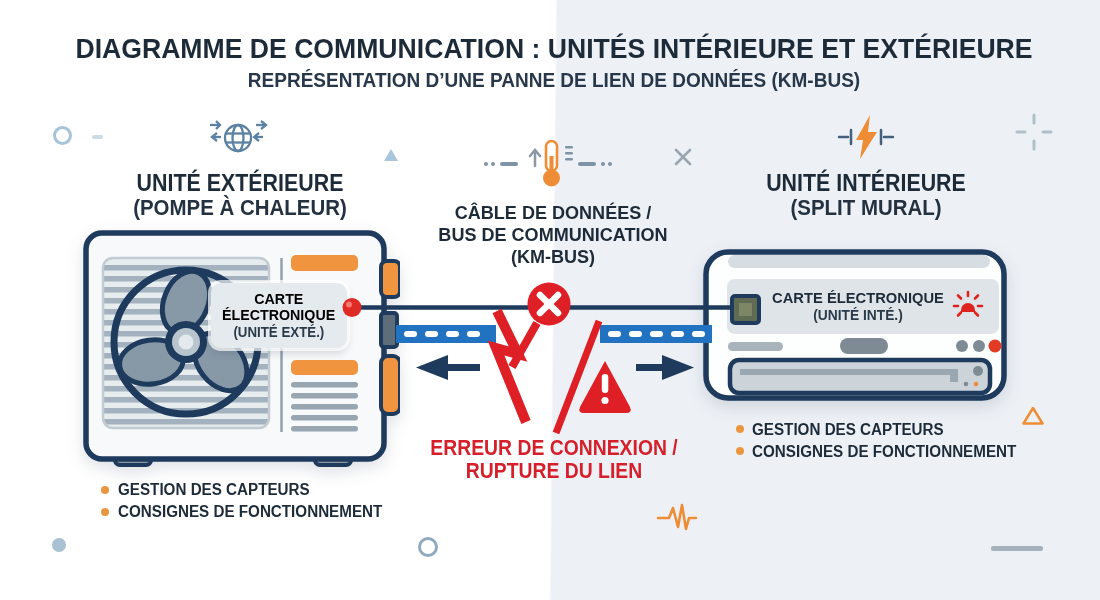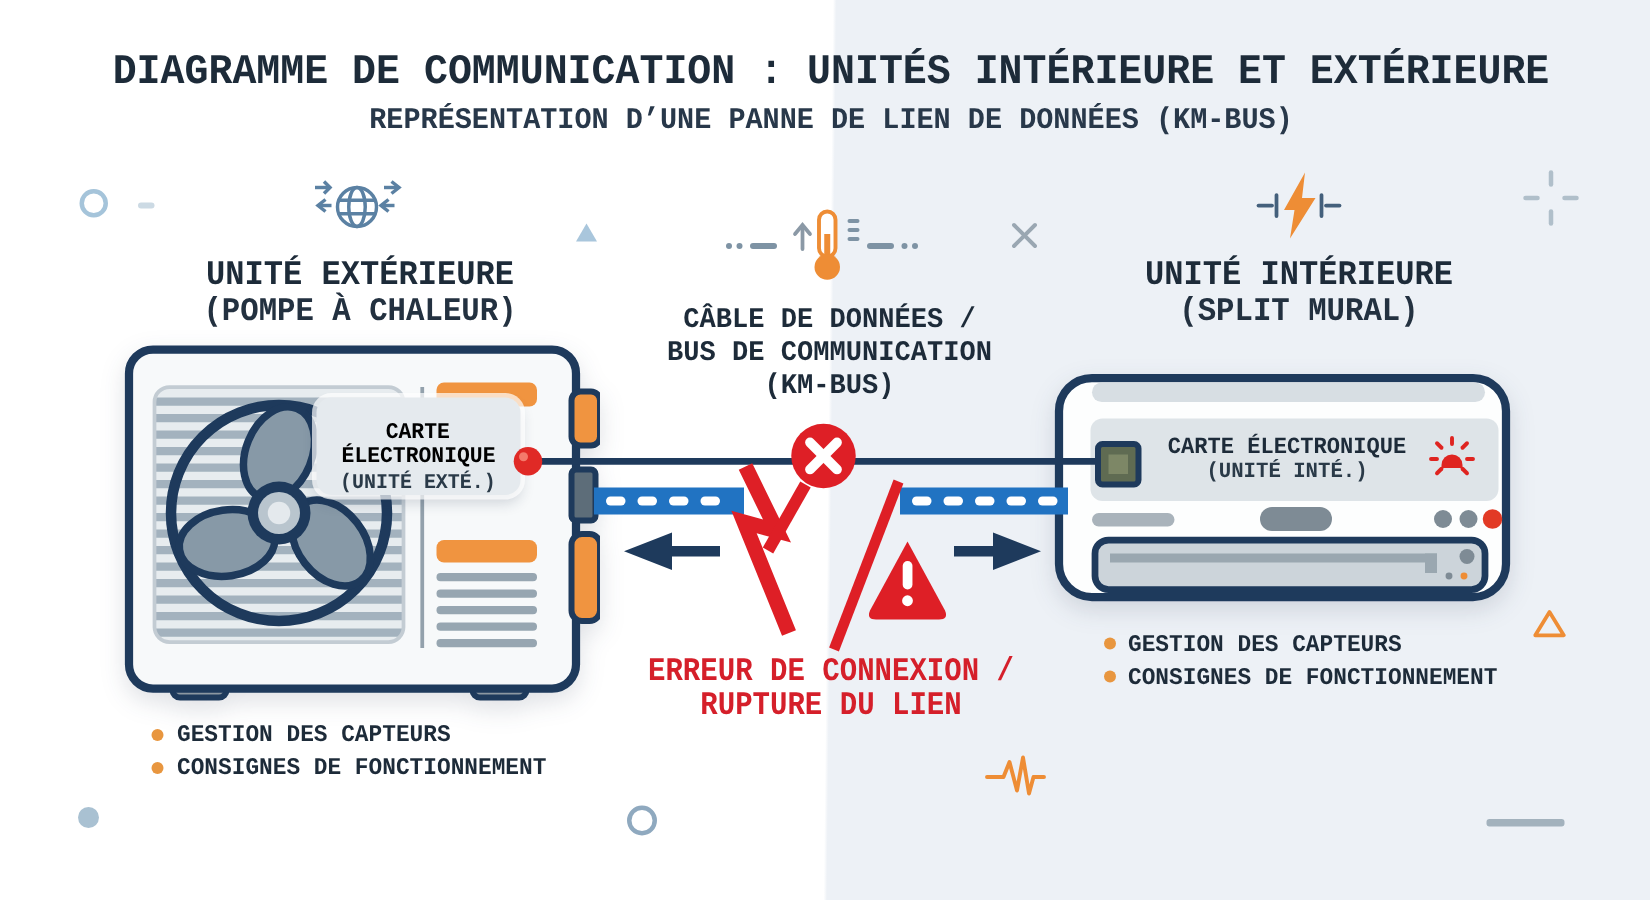--- a/index.html
+++ b/index.html
@@ -1,33 +1,33 @@
 <!DOCTYPE html>
 <html><head>
 <meta charset="utf-8">
 <style>
   html,body{margin:0;padding:0;}
   #canvas{
     position:relative;width:1100px;height:600px;overflow:hidden;
-    font-family:Liberation Mono, monospace;
+    font-family:Liberation Sans, sans-serif;
     background:linear-gradient(90.6deg,#ffffff 0,#ffffff 50.2%,#edf1f6 50.4%,#edf1f6 100%);
   }
   .abs{position:absolute;}
   .txt{position:absolute;white-space:nowrap;color:#1d2b39;}
   .ctr{transform:translateX(-50%) scaleX(.93);transform-origin:50% 50%;}
   .ctr95{transform:translateX(-50%) scaleX(.95);transform-origin:50% 50%;}
   .ctr88{transform:translateX(-50%) scaleX(.88);transform-origin:50% 50%;}
   .lft{transform:scaleX(.95);transform-origin:0 50%;}
   .b700{font-weight:700;} .b600{font-weight:600;}
   .red{color:#d51f2a;}
   .label-box{
-    position:absolute;left:211px;top:265px;width:136px;height:65px;
+    position:absolute;left:211px;top:283px;width:136px;height:65px;
     background:#e5eaee;border-radius:10px;
     box-shadow:0 0 0 3px rgba(255,255,255,.7),0 5px 9px rgba(30,45,70,.18);
-    display:flex;flex-direction:column;align-items:center;justify-content:flex-end;
+    display:flex;flex-direction:column;align-items:center;justify-content:center;
     line-height:16.5px;
   }
   .bullet-dot{position:absolute;width:8px;height:8px;border-radius:50%;background:#e8963f;}
   .ring{position:absolute;border-radius:50%;border:3px solid #a5c4da;}
   svg{display:block;}
 </style>
 </head>
 <body>
 
 <div id="canvas">

